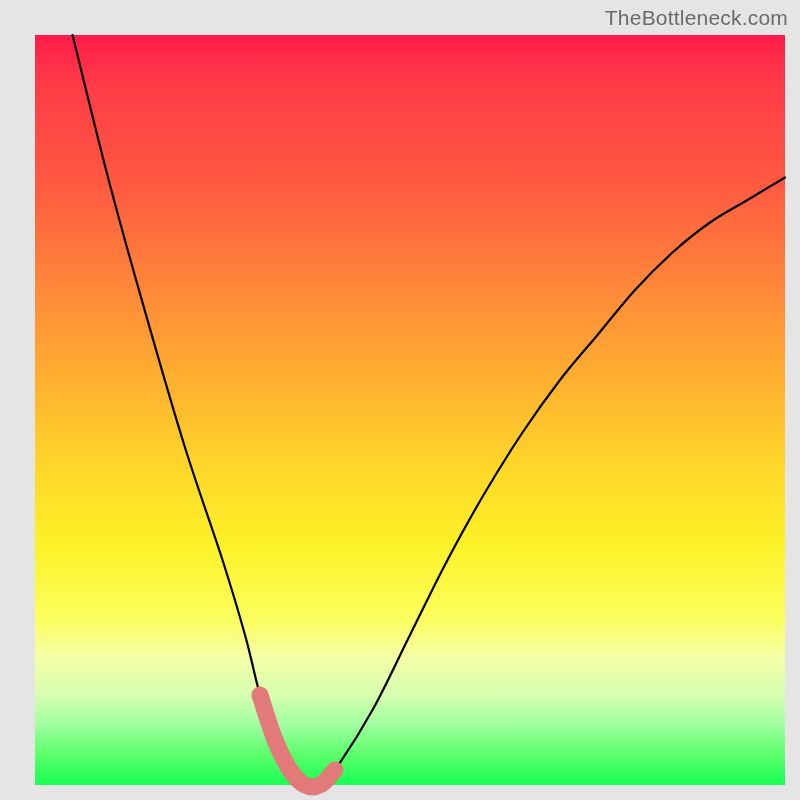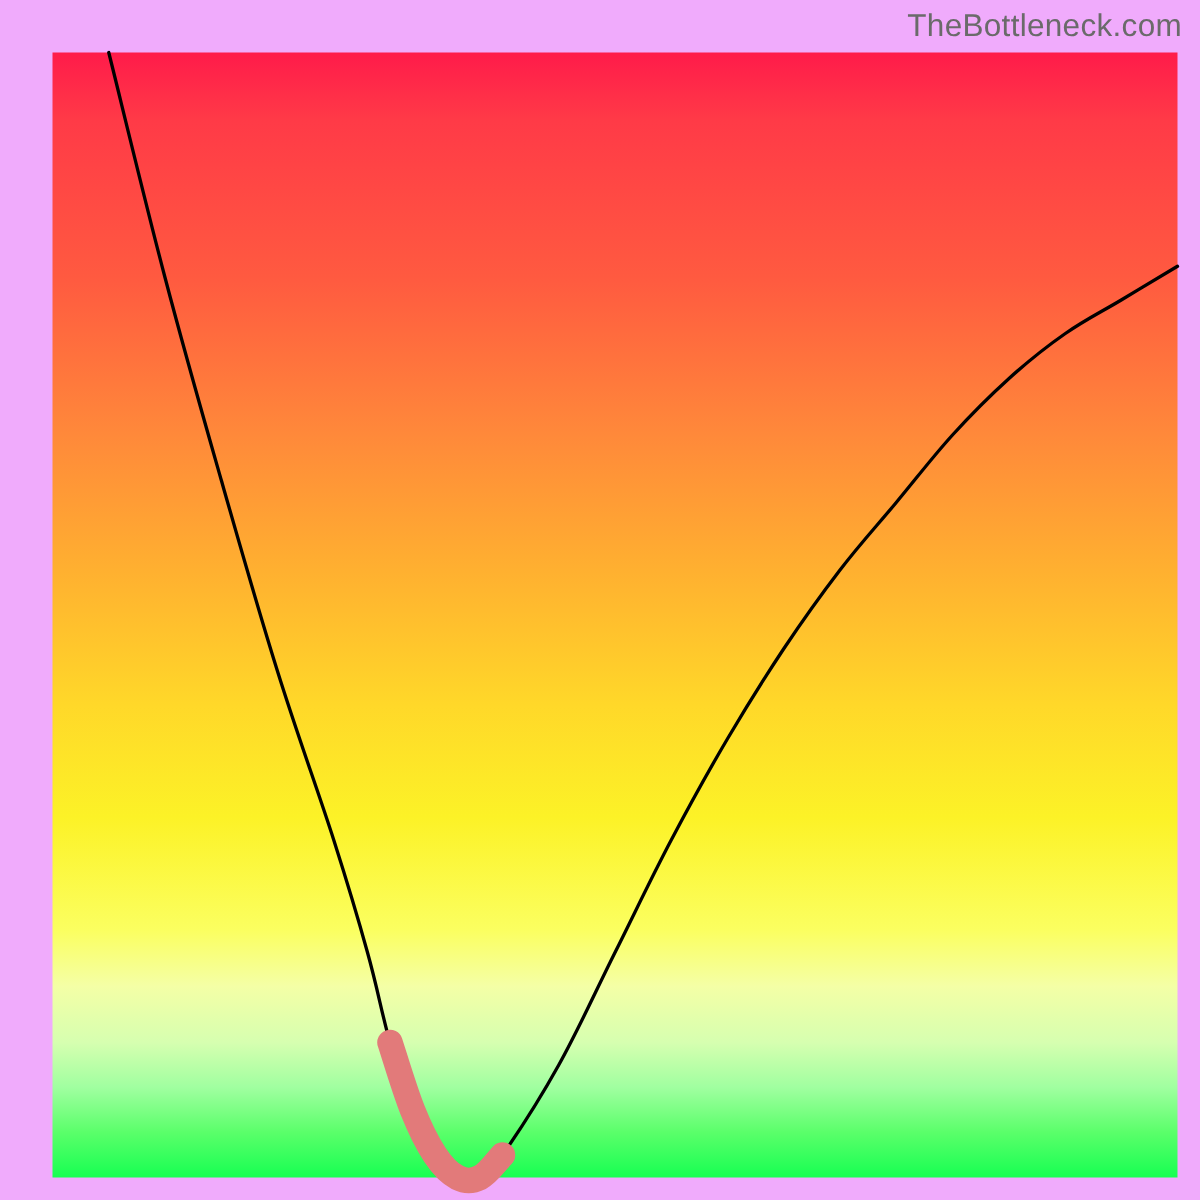--- a/index.html
+++ b/index.html
@@ -10,21 +10,21 @@
     overflow: hidden;
     background: #000;
     font-family: Arial, Helvetica, sans-serif;
   }
   .frame {
     position: absolute;
     left: 0;
     top: 0;
     width: 800px;
     height: 800px;
-    background: #f0abfc;
+    background: #e5e5e5;
   }
   .plot-area {
     position: absolute;
     left: 35px;
     top: 35px;
     width: 750px;
     height: 750px;
     
     background: linear-gradient(
       to bottom,

